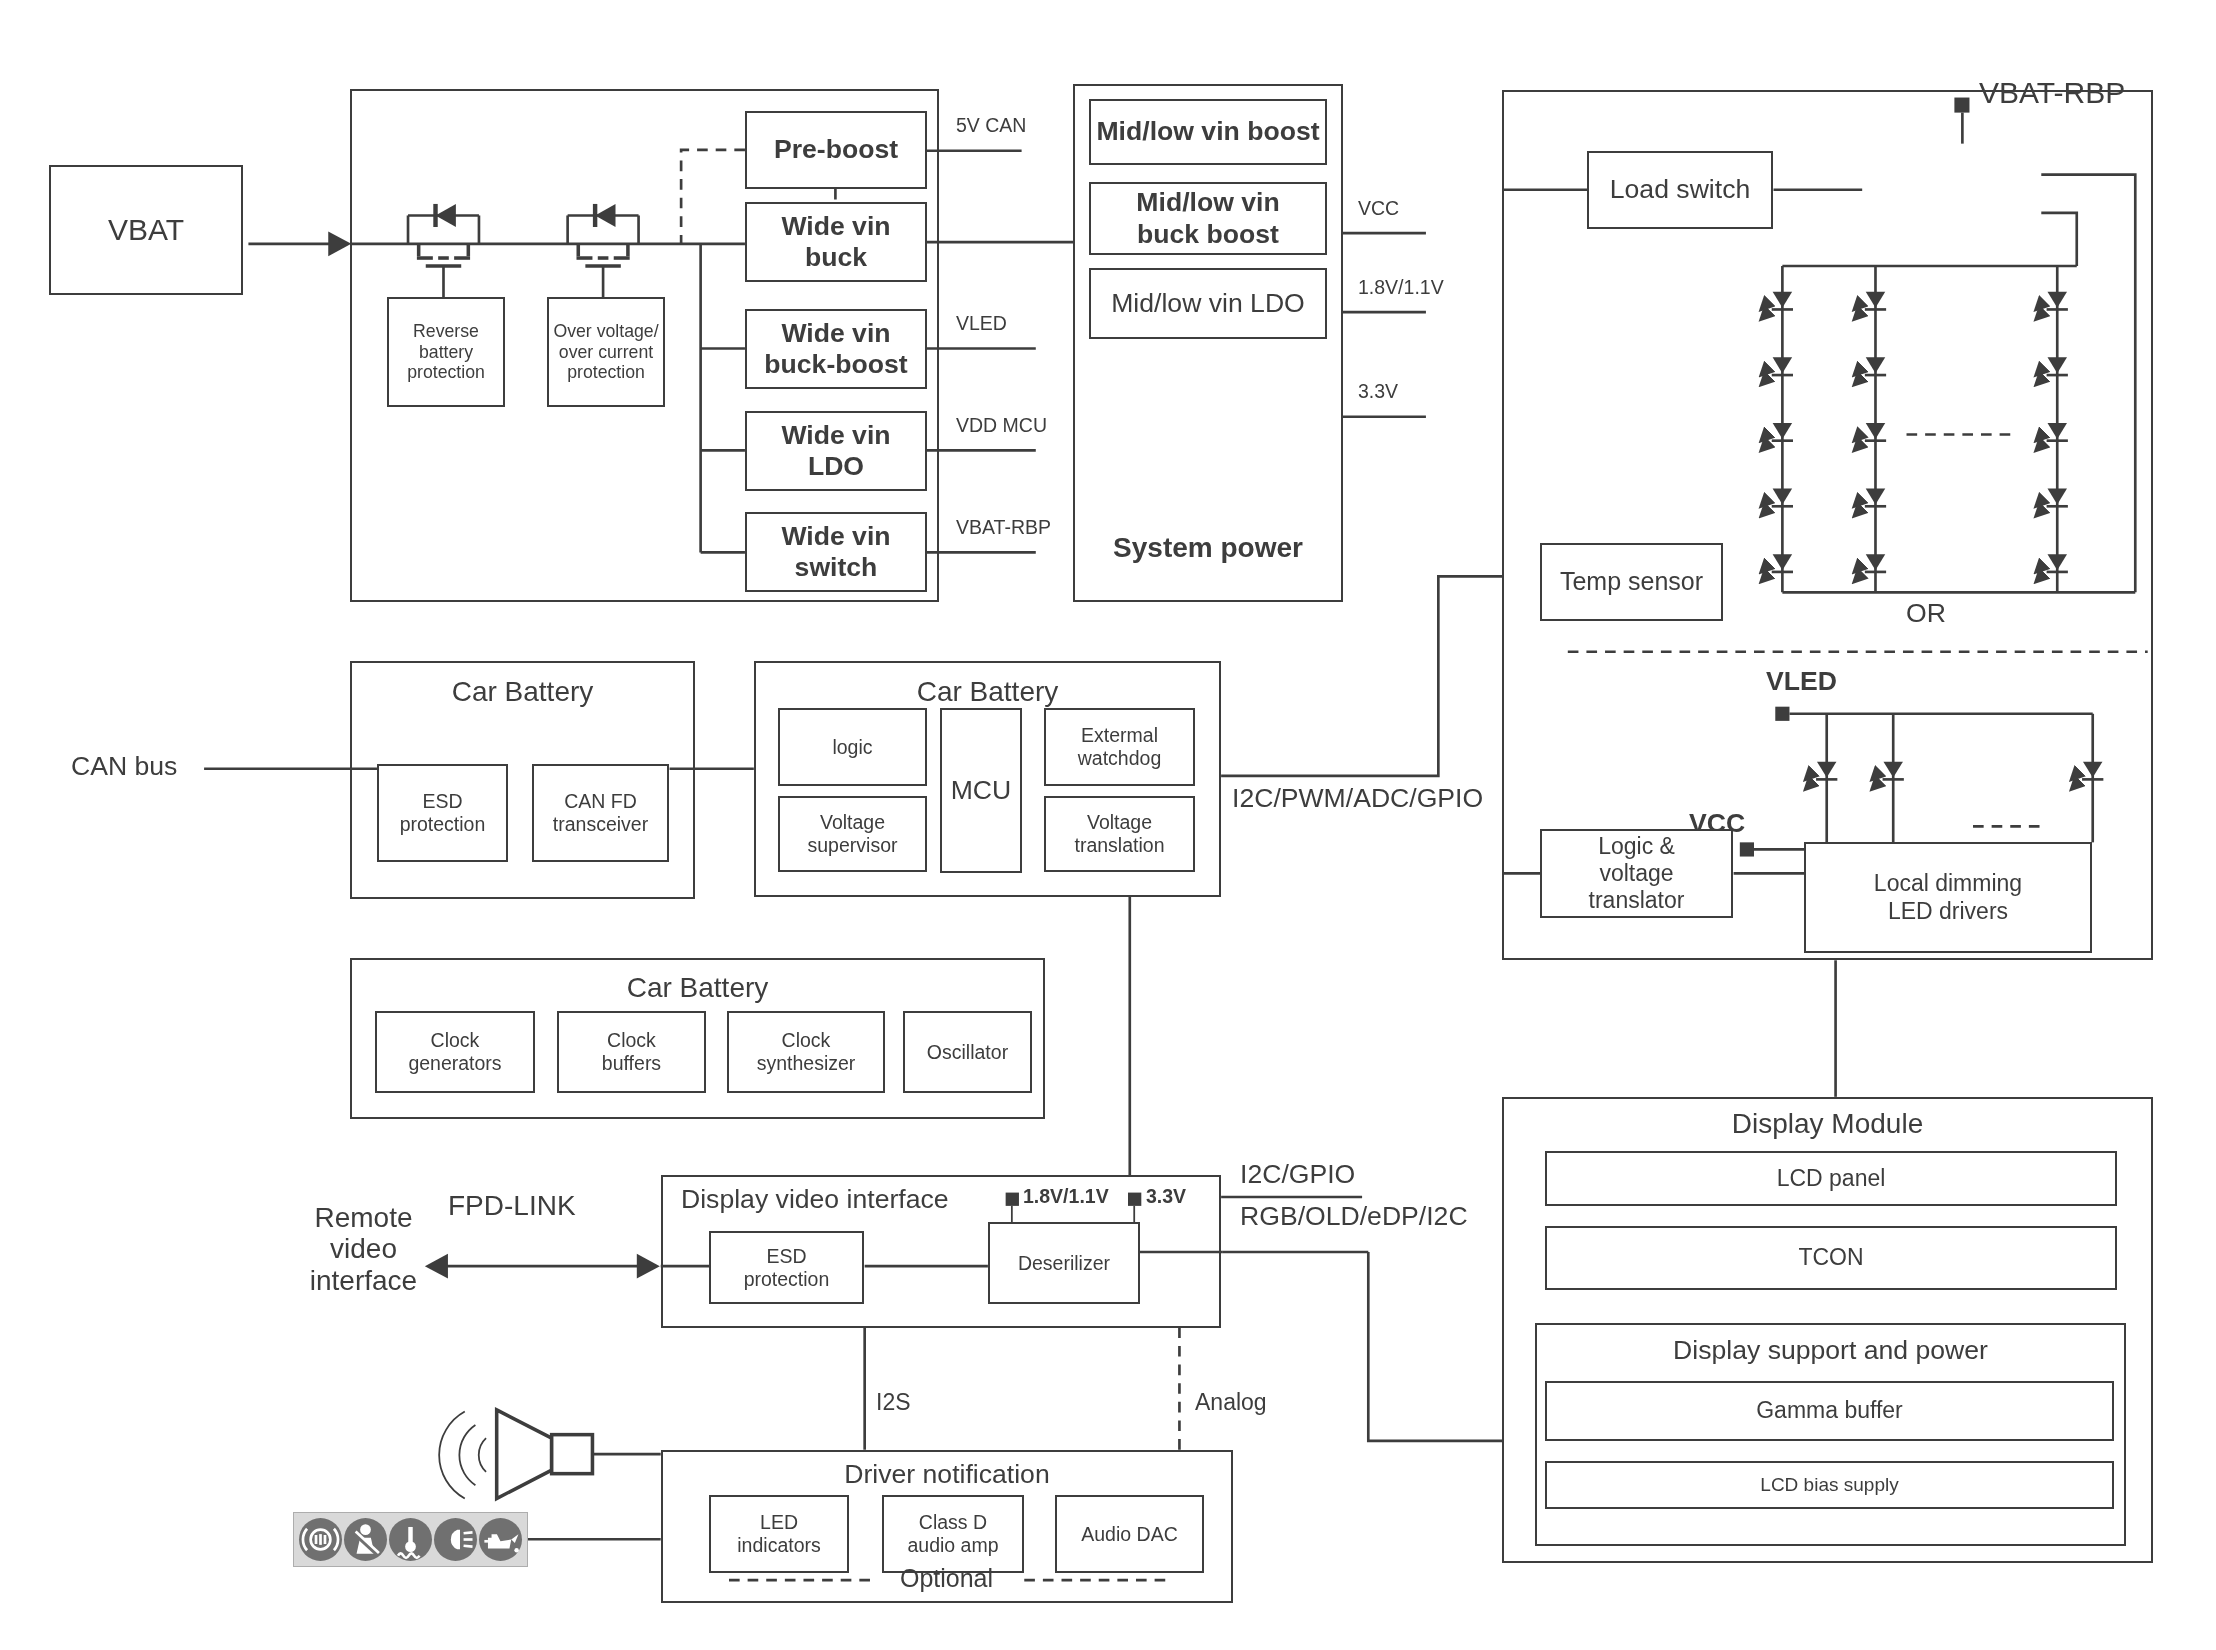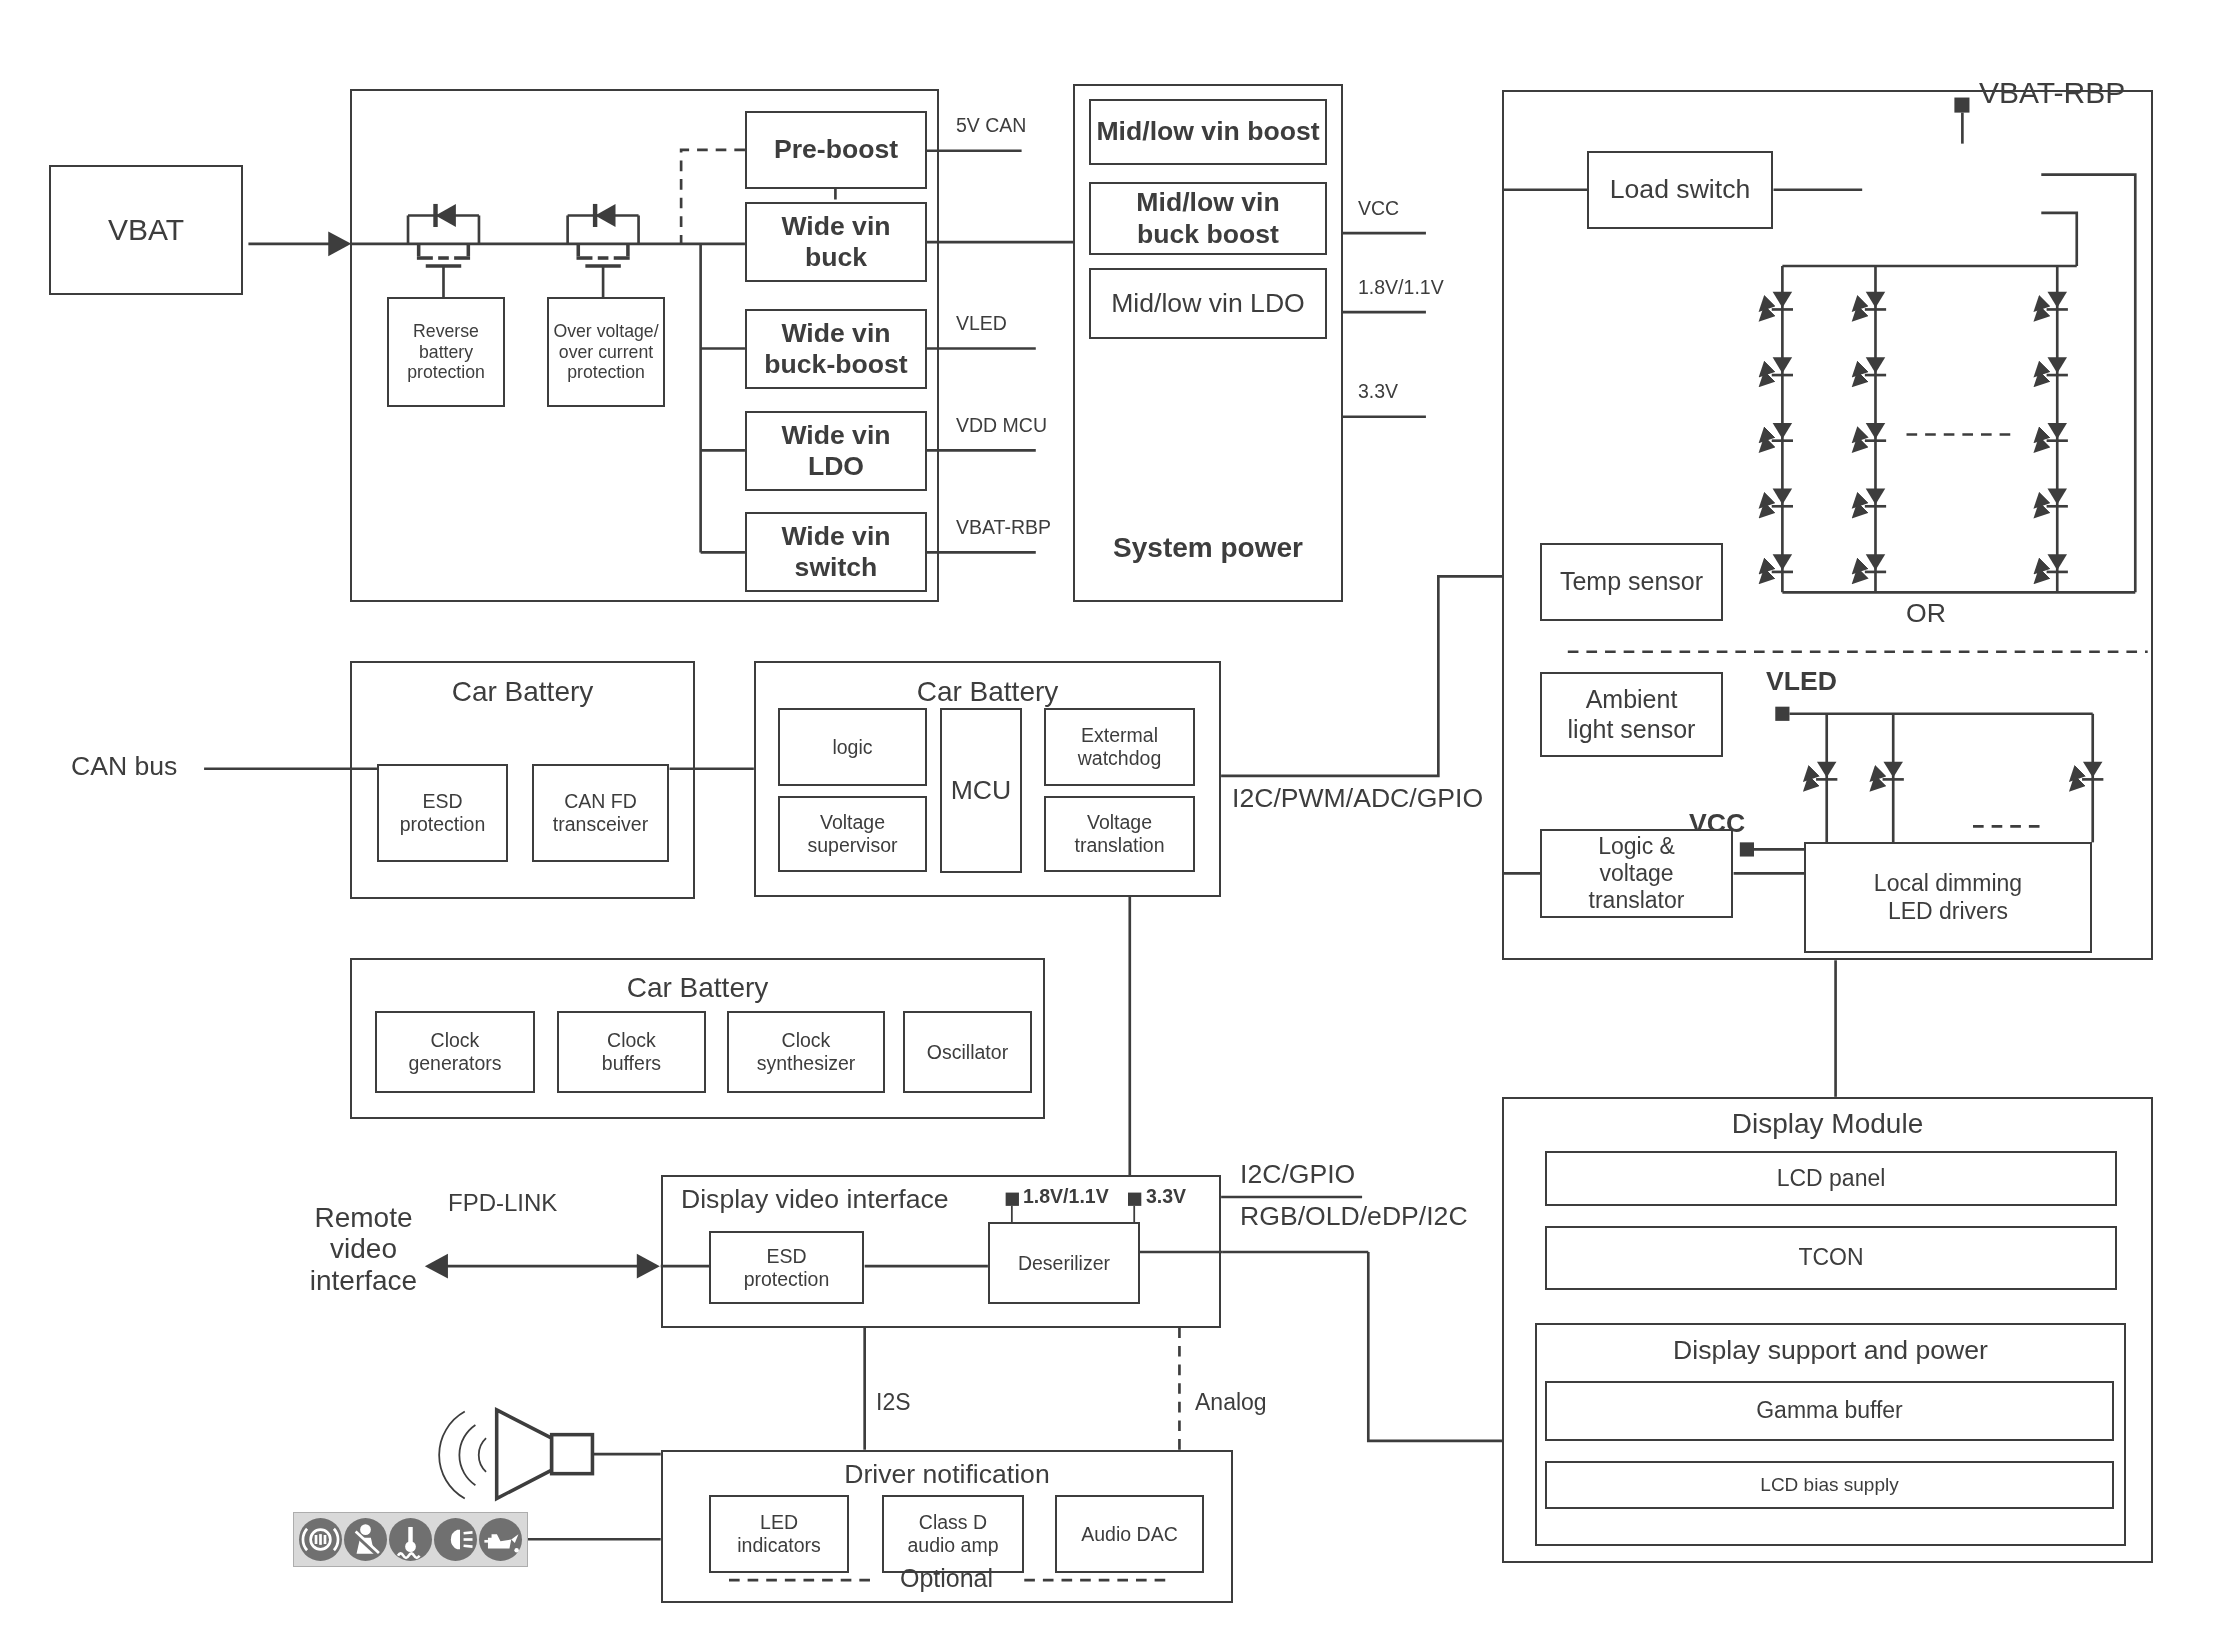--- a/index.html
+++ b/index.html
@@ -271,23 +271,20 @@
     </div>
 
   <div class="lbl" style="left:1979px;top:76px;font-size:30px;font-weight:500">VBAT-RBP</div>
   <div class="box" style="left:1587px;top:151px;width:186px;height:78px;font-size:26.6px">
       <span>Load switch</span>
     </div>
   <div class="lbl" style="left:1906px;top:599px;font-size:26.6px">OR</div>
   <div class="box" style="left:1540px;top:543px;width:183px;height:78px;font-size:25px">
       <span>Temp sensor</span>
     </div>
-  <div class="box" style="left:1540px;top:672px;width:183px;height:85px;font-size:25px;padding:0 21px">
-      <span class="wrapc">Ambient light sensor</span>
-    </div>
   <div class="lbl" style="left:1766px;top:667px;font-size:26.6px;font-weight:600">VLED</div>
   <div class="lbl" style="left:1689px;top:809px;font-size:26.6px;font-weight:600">VCC</div>
   <div class="box" style="left:1540px;top:829px;width:193px;height:89px;font-size:23px;padding:0 21px">
       <span class="wrapc">Logic &amp; voltage translator</span>
     </div>
   <div class="box" style="left:1804px;top:842px;width:288px;height:111px;font-size:23px;padding:0 53px">
       <span class="wrapc">Local dimming LED drivers</span>
     </div>
 
   <div class="title" style="left:1502px;top:1108px;width:651px;font-size:28px;font-weight:500">Display Module</div>
@@ -301,21 +298,21 @@
   <div class="box" style="left:1545px;top:1381px;width:569px;height:60px;font-size:23px">
       <span>Gamma buffer</span>
     </div>
   <div class="box" style="left:1545px;top:1461px;width:569px;height:48px;font-size:19px">
       <span>LCD bias supply</span>
     </div>
   <div class="lbl" style="left:1240px;top:1160px;font-size:26.6px">I2C/GPIO</div>
   <div class="lbl" style="left:1240px;top:1202px;font-size:26.6px">RGB/OLD/eDP/I2C</div>
 
   <div class="lbl wrapc" style="left:288px;top:1202px;width:151px;font-size:28px">Remote video interface</div>
-  <div class="lbl" style="left:448px;top:1190px;font-size:24px">FPD-LINK</div>
+  <div class="lbl" style="left:448px;top:1190px;font-size:28px">FPD-LINK</div>
   <div class="lbl" style="left:681px;top:1185px;font-size:26.6px;font-weight:500">Display video interface</div>
   <div class="box" style="left:709px;top:1231px;width:155px;height:73px;font-size:19.5px;padding:0 26.6px">
       <span class="wrapc">ESD protection</span>
     </div>
   <div class="box" style="left:988px;top:1222px;width:152px;height:82px;font-size:19.5px">
       <span>Deserilizer</span>
     </div>
   <div class="lbl" style="left:1023px;top:1186px;font-size:19.5px;font-weight:600">1.8V/1.1V</div>
   <div class="lbl" style="left:1146px;top:1186px;font-size:19.5px;font-weight:600">3.3V</div>
   <div class="lbl" style="left:876px;top:1390px;font-size:23px">I2S</div>

